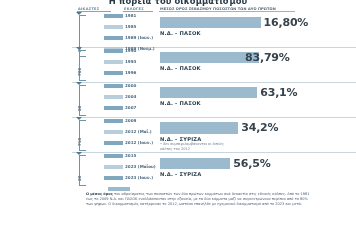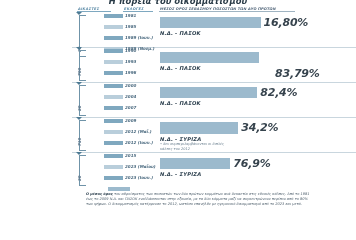--- a/index.html
+++ b/index.html
@@ -6,21 +6,21 @@
   html,body{margin:0;padding:0;}
   body{
     width:356px;height:220px;
     background:#ffffff;
     font-family:"DejaVu Sans","Liberation Sans",sans-serif;
     color:#3c4a55;
     overflow:hidden;
     position:relative;
   }
   #chart{
-    position:absolute;left:0;top:0;width:356px;height:220px;font-style:italic;
+    position:absolute;left:0;top:0;width:356px;height:220px;
   }
   .title{
     position:absolute;left:0;top:-4px;width:356px;
     text-align:center;
     font-size:8.4px;font-weight:bold;color:#2a3b47;
     letter-spacing:.1px;
     white-space:nowrap;
   }
   
   .hdr{
@@ -166,41 +166,41 @@
         <div class="ebar light" style="width: 19px;"></div>
       </div>
       <div class="eyear" style="left: 125px; top: 59.3px;">1993</div>
       <div class="erow" style="left: 104px; top: 70.5px; width: 19px;">
         <div class="ebar" style="width: 19px;"></div>
       </div>
       <div class="eyear" style="left: 125px; top: 70.3px;">1996</div>
       <div class="vrow" style="left: 160px; top: 51.5px; width: 118px; height: 11.5px;">
         <div class="vbar" style="width: 98.8722px;"></div>
       </div>
-      <div class="vpct" style="left: 275px; top: 50.5px; margin-top: 16px;">83,79%</div>
+      <div class="vpct" style="left: 245px; top: 50.5px;">83,79%</div>
       <div class="vparties" style="left: 160px; top: 65px;">Ν.Δ. - ΠΑΣΟΚ</div>
       <div class="jmark" style="top: 81.5px;"></div>
       <div class="bracket" style="top: 84.5px; height: 29px;"></div>
       <div class="jcount" style="left: 77px; top: 110.5px;">20</div>
       <div class="erow" style="left: 104px; top: 83.5px; width: 19px;">
         <div class="ebar" style="width: 19px;"></div>
       </div>
       <div class="eyear" style="left: 125px; top: 83.3px;">2000</div>
       <div class="erow" style="left: 104px; top: 94.5px; width: 19px;">
         <div class="ebar light" style="width: 19px;"></div>
       </div>
       <div class="eyear" style="left: 125px; top: 94.3px;">2004</div>
       <div class="erow" style="left: 104px; top: 105.5px; width: 19px;">
         <div class="ebar" style="width: 19px;"></div>
       </div>
       <div class="eyear" style="left: 125px; top: 105.3px;">2007</div>
       <div class="vrow" style="left: 160px; top: 86.5px; width: 118px; height: 11.5px;">
         <div class="vbar" style="width: 97.232px;"></div>
       </div>
-      <div class="vpct" style="left: 260.232px; top: 85.5px;">82,4%</div>
+      <div class="vpct" style="left: 260.232px; top: 85.5px;">63,1%</div>
       <div class="vparties" style="left: 160px; top: 100px;">Ν.Δ. - ΠΑΣΟΚ</div>
       <div class="jmark" style="top: 116.5px;"></div>
       <div class="bracket" style="top: 119.5px; height: 29px;"></div>
       <div class="jcount" style="left: 77px; top: 145.5px;">710</div>
       <div class="erow" style="left: 104px; top: 118.5px; width: 19px;">
         <div class="ebar" style="width: 19px;"></div>
       </div>
       <div class="eyear" style="left: 125px; top: 118.3px;">2009</div>
       <div class="erow" style="left: 104px; top: 129.5px; width: 19px;">
         <div class="ebar light" style="width: 19px;"></div>
@@ -228,21 +228,21 @@
         <div class="ebar light" style="width: 19px;"></div>
       </div>
       <div class="eyear" style="left: 125px; top: 164.3px;">2023 (Μαΐου)</div>
       <div class="erow" style="left: 104px; top: 175.5px; width: 19px;">
         <div class="ebar" style="width: 19px;"></div>
       </div>
       <div class="eyear" style="left: 125px; top: 175.3px;">2023 (Ιουν.)</div>
       <div class="vrow" style="left: 160px; top: 157.5px; width: 118px; height: 11.5px;">
         <div class="vbar" style="width: 70.328px;"></div>
       </div>
-      <div class="vpct" style="left: 233.328px; top: 156.5px;">76,9%</div>
+      <div class="vpct" style="left: 233.328px; top: 156.5px;">56,5%</div>
       <div class="vparties" style="left: 160px; top: 171px;">Ν.Δ. - ΣΥΡΙΖΑ</div>
     </div>
 
   <div class="footbar"></div>
   <div class="footnote">
     <b>Ο μέσος όρος</b><span> του αθροίσματος των ποσοστών των δύο πρώτων κομμάτων ανά δεκαετία στις εθνικές κάλπες. Από το 1981 έως το 2009 Ν.Δ. και ΠΑΣΟΚ εναλλάσσονταν στην εξουσία, με τα δύο κόμματα μαζί να συγκεντρώνουν περίπου από το 80% των ψήφων. Ο δικομματισμός κατέρρευσε το 2012, ωστόσο επανήλθε με ηγεμονικό δικομματισμό από το 2023 και μετά.</span>
   </div>
 </div>
 
 </body></html>

